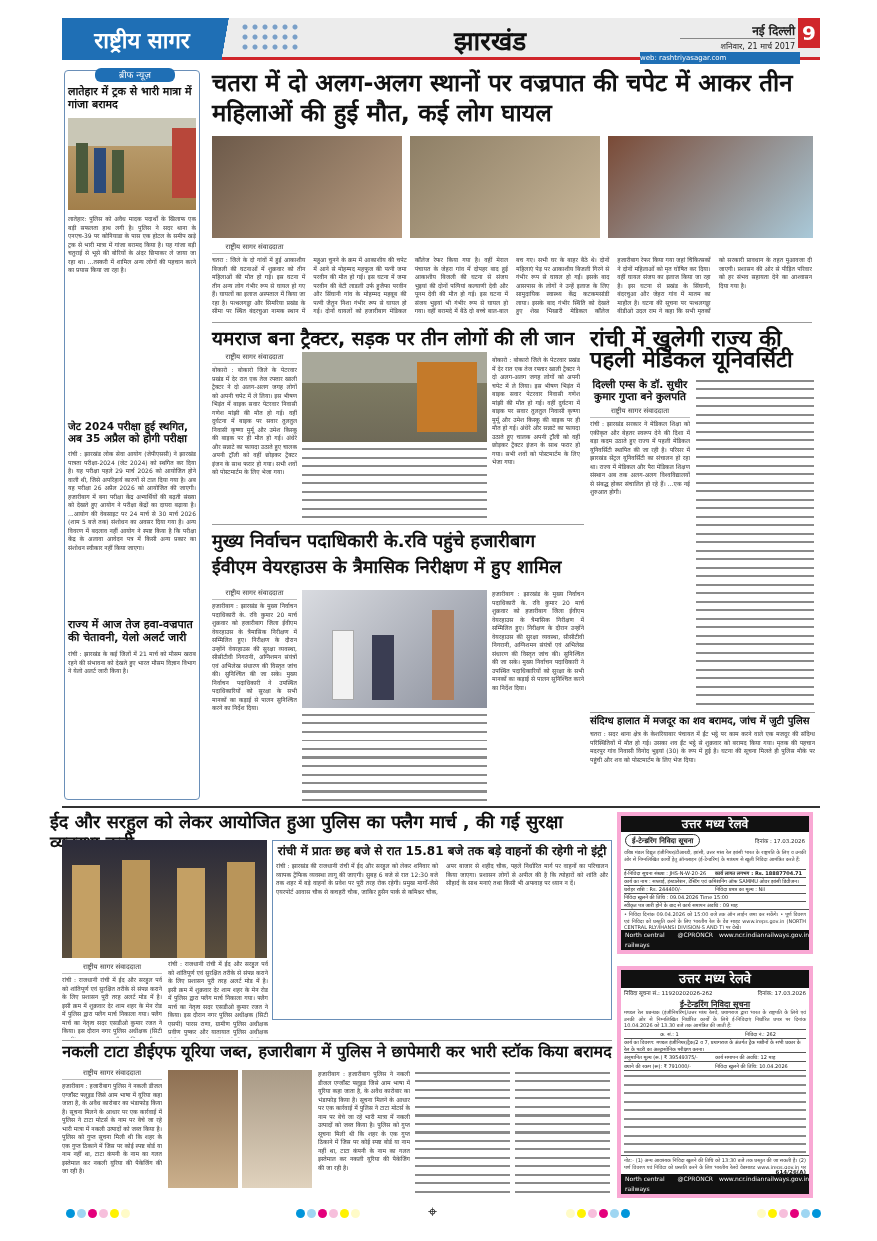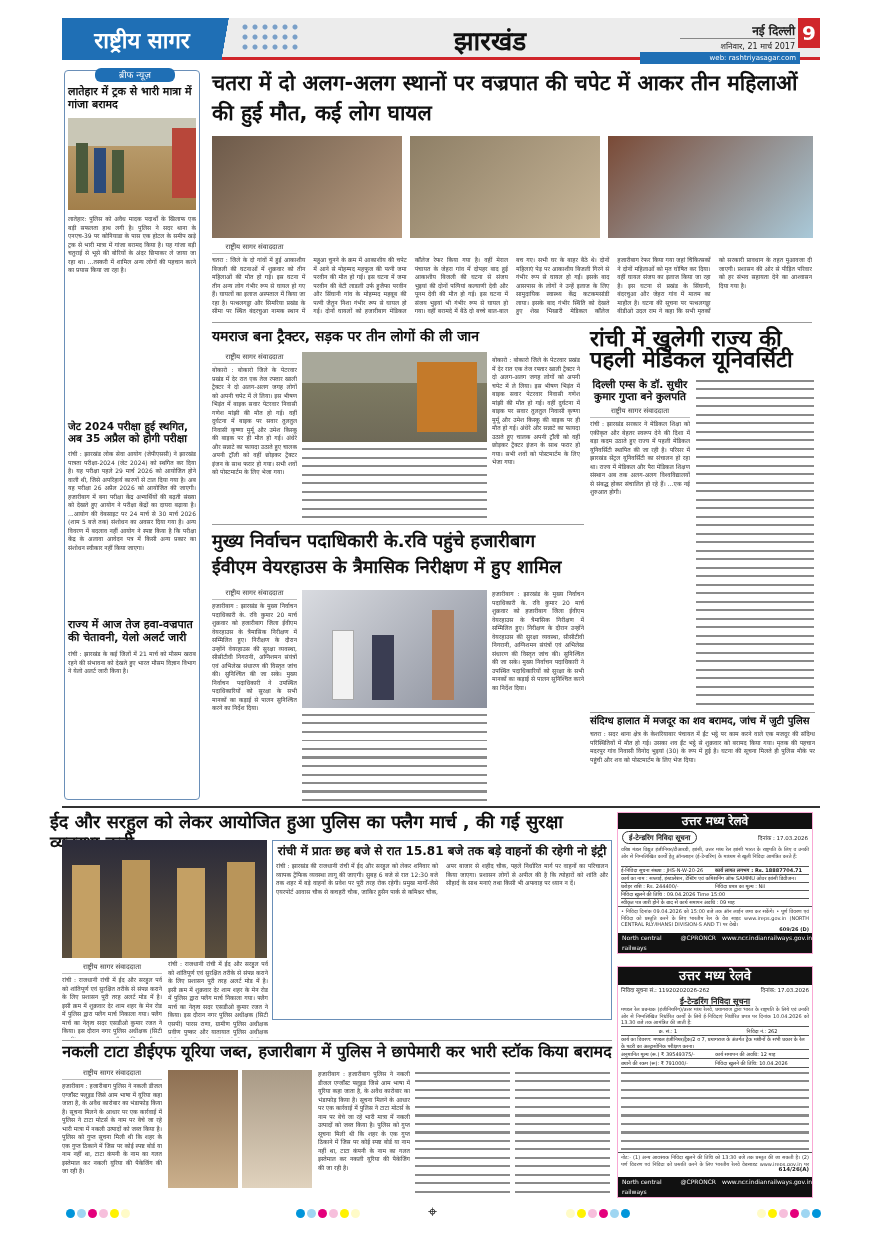--- a/index.html
+++ b/index.html
@@ -5,31 +5,31 @@
 *{box-sizing:border-box;margin:0;padding:0}
 body{width:877px;height:1241px;background:#fff;font-family:"DejaVu Sans",sans-serif;color:#222;position:relative;overflow:hidden}
 .abs{position:absolute}
 .mast{left:62px;top:18px;width:758px;height:42px;background:#ececec;border-bottom:3px solid #d0262b}
 .mast-logo{left:62px;top:18px;width:160px;height:42px;background:#1f6fb5;color:#fff;font-size:22px;font-weight:bold;display:flex;align-items:center;justify-content:center;font-family:"DejaVu Serif",serif}
 .mast-slant{left:215px;top:18px;width:20px;height:42px;background:linear-gradient(100deg,#1f6fb5 50%,transparent 51%)}
 .mast-dots{left:240px;top:22px;width:60px;height:32px;background:radial-gradient(circle,#7aa0c8 2px,transparent 3px) 0 0/10px 10px}
 .mast-sec{left:380px;top:22px;width:220px;text-align:center;font-size:26px;font-weight:bold;color:#111}
 .mast-city{left:705px;top:22px;width:90px;text-align:right;font-size:12px;font-weight:bold}
 .mast-date{left:680px;top:38px;width:115px;text-align:right;font-size:8px;border-top:1px solid #888;padding-top:1px}
-.mast-web{left:640px;top:52px;width:160px;height:12px;background:#1f6fb5;color:#fff;font-size:7px;text-align:right;padding-right:4px;line-height:12px}
+.mast-web{left:640px;top:52px;width:160px;height:12px;background:#1f6fb5;color:#fff;font-size:7px;padding-right:4px;line-height:12px}
 .mast-page{left:798px;top:18px;width:22px;height:30px;background:#d0262b;color:#fff;font-size:20px;font-weight:bold;text-align:center;line-height:30px}
 .brief-box{left:64px;top:70px;width:136px;height:730px;border:1px solid #6a8fb8;border-radius:4px}
 .brief-tag{left:95px;top:68px;width:80px;height:14px;background:#1f6fb5;color:#fff;font-size:9px;text-align:center;border-radius:6px;line-height:14px}
 .hl{font-weight:bold;color:#111;line-height:1.15}
 .txt{font-size:6px;line-height:8.5px;color:#333;text-align:justify;overflow:hidden}
 .txt-fill{background:repeating-linear-gradient(#fff 0 2px,#8a8a8a 2px 4px,#fff 4px 8.5px)}
 .photo{background:#8a7d6a;overflow:hidden}
 .byline{font-size:7px;text-align:center;color:#333;border-bottom:1px solid #bbb;padding-bottom:2px}
 .rule{background:#999}
-.ad{border:1px solid #f9a8d4;background:#fff}
+.ad{border:4px solid #f9a8d4;background:#fff}
 .ad-title{background:#111;color:#fff;text-align:center;font-weight:bold}
 .ad-sub{border:1px solid #333;border-radius:8px;text-align:center;font-weight:bold;background:#fff}
 .ad-foot{background:#111;color:#fff;font-size:6px;line-height:10px;padding-left:4px}
 .cmyk{display:flex;gap:2px}
 .cmyk span{width:9px;height:9px;border-radius:50%;display:inline-block}
 .reg-mark{font-size:16px;color:#222}
 </style>
 </head>
 <body>
 
@@ -51,30 +51,30 @@
   <div style="position:absolute;left:26px;top:30px;width:12px;height:45px;background:#2d4b7a"></div>
   <div style="position:absolute;left:44px;top:32px;width:12px;height:43px;background:#4b5a3c"></div>
   <div style="position:absolute;right:0;top:10px;width:24px;height:70px;background:#b8473a"></div>
 </div>
 <div class="abs txt" style="left:68px;top:215px;width:128px;height:190px">लातेहार: पुलिस को अवैध मादक पदार्थों के खिलाफ एक बड़ी सफलता हाथ लगी है। पुलिस ने सदर थाना के एनएच-39 पर कोनियाडा के पास एक होटल के समीप खड़े ट्रक से भारी मात्रा में गांजा बरामद किया है। यह गांजा बड़ी चतुराई से भूसे की बोरियों के अंदर छिपाकर ले जाया जा रहा था। ...तस्करी में शामिल अन्य लोगों की पहचान करने का प्रयास किया जा रहा है।</div>
 <div class="abs hl" style="left:68px;top:420px;width:128px;font-size:10.5px">जेट 2024 परीक्षा हुई स्थगित, अब 35 अप्रैल को होगी परीक्षा</div>
 <div class="abs txt" style="left:68px;top:450px;width:128px;height:170px">रांची : झारखंड लोक सेवा आयोग (जेपीएससी) ने झारखंड पात्रता परीक्षा-2024 (जेट 2024) को स्थगित कर दिया है। यह परीक्षा पहले 29 मार्च 2026 को आयोजित होने वाली थी, जिसे अपरिहार्य कारणों से टाल दिया गया है। अब यह परीक्षा 26 अप्रैल 2026 को आयोजित की जाएगी। हजारीबाग में बना परीक्षा केंद्र अभ्यर्थियों की बढ़ती संख्या को देखते हुए आयोग ने परीक्षा केंद्रों का दायरा बढ़ाया है। ...आयोग की वेबसाइट पर 24 मार्च से 30 मार्च 2026 (शाम 5 बजे तक) संशोधन का अवसर दिया गया है। अन्य विवरण में बदलाव नहीं आयोग ने स्पष्ट किया है कि परीक्षा केंद्र के अलावा आवेदन पत्र में किसी अन्य प्रकार का संशोधन स्वीकार नहीं किया जाएगा।</div>
 <div class="abs hl" style="left:68px;top:619px;width:128px;font-size:11px">राज्य में आज तेज हवा-वज्रपात की चेतावनी, येलो अलर्ट जारी</div>
 <div class="abs txt" style="left:68px;top:650px;width:128px;height:145px">रांची : झारखंड के कई जिलों में 21 मार्च को मौसम खराब रहने की संभावना को देखते हुए भारत मौसम विज्ञान विभाग ने येलो अलर्ट जारी किया है।</div>
 
-<div class="abs hl" style="left:212px;top:68px;width:600px;font-size:21px;line-height:30px">चतरा में दो अलग-अलग स्थानों पर वज्रपात की चपेट में आकर तीन महिलाओं की हुई मौत, कई लोग घायल</div>
+<div class="abs hl" style="left:212px;top:68px;width:600px;font-size:24px;line-height:30px">चतरा में दो अलग-अलग स्थानों पर वज्रपात की चपेट में आकर तीन महिलाओं की हुई मौत, कई लोग घायल</div>
 <div class="abs photo" style="left:212px;top:136px;width:190px;height:102px;background:linear-gradient(135deg,#6d5a4a,#b79b7f)"></div>
 <div class="abs photo" style="left:410px;top:136px;width:190px;height:102px;background:linear-gradient(135deg,#8e7f66,#c7b597)"></div>
 <div class="abs photo" style="left:608px;top:136px;width:205px;height:102px;background:linear-gradient(135deg,#7a4a36,#a9c9d9)"></div>
 <div class="abs byline" style="left:212px;top:242px;width:85px">राष्ट्रीय सागर संवाददाता</div>
 <div class="abs txt" style="left:212px;top:256px;width:600px;height:62px;column-count:6;column-gap:8px">चतरा : जिले के दो गांवों में हुई आकाशीय बिजली की घटनाओं में शुक्रवार को तीन महिलाओं की मौत हो गई। इस घटना में तीन अन्य लोग गंभीर रूप से घायल हो गए हैं। घायलों का इलाज अस्पताल में किया जा रहा है। पत्थलगड्डा और सिमरिया प्रखंड के सीमा पर स्थित बंदरचुआ नामक स्थान में महुआ चुनने के क्रम में आकाशीय की चपेट में आने से मोहम्मद महफूज की पत्नी जमा परवीन की मौत हो गई। इस घटना में जमा परवीन की बेटी लाडली उर्फ हुजैफा परवीन और सिंघानी गांव के मोहम्मद महबूब की पत्नी जैतुन निशा गंभीर रूप से घायल हो गई। दोनों घायलों को हजारीबाग मेडिकल कॉलेज रेफर किया गया है। वहीं मेराल पंचायत के जेहरा गांव में दोपहर बाद हुई आकाशीय बिजली की घटना से संजय भुइयां की दोनों पत्नियां कल्याणी देवी और पूनम देवी की मौत हो गई। इस घटना में संजय भुइयां भी गंभीर रूप से घायल हो गया। वहीं बरामदे में बैठे दो बच्चे बाल-बाल बच गए। सभी घर के बाहर बैठे थे। दोनों महिलाएं पेड़ पर आकाशीय बिजली गिरने से गंभीर रूप से घायल हो गईं। इसके बाद आसपास के लोगों ने उन्हें इलाज के लिए सामुदायिक स्वास्थ्य केंद्र कटकमसांडी लाया। इसके बाद गंभीर स्थिति को देखते हुए शेख भिखारी मेडिकल कॉलेज हजारीबाग रेफर किया गया जहां चिकित्सकों ने दोनों महिलाओं को मृत घोषित कर दिया। वहीं घायल संजय का इलाज किया जा रहा है। इस घटना से प्रखंड के सिंघानी, बंदरचुआ और जेहरा गांव में मातम का माहौल है। घटना की सूचना पर पत्थलगड्डा बीडीओ उदल राम ने कहा कि सभी मृतकों को सरकारी प्रावधान के तहत मुआवजा दी जाएगी। प्रशासन की ओर से पीड़ित परिवार को हर संभव सहायता देने का आश्वासन दिया गया है।</div>
 
 <div class="abs rule" style="left:212px;top:322px;width:600px;height:1px"></div>
 
-<div class="abs hl" style="left:212px;top:328px;width:370px;font-size:14px">यमराज बना ट्रैक्टर, सड़क पर तीन लोगों की ली जान</div>
+<div class="abs hl" style="left:212px;top:328px;width:370px;font-size:19px">यमराज बना ट्रैक्टर, सड़क पर तीन लोगों की ली जान</div>
 <div class="abs byline" style="left:212px;top:352px;width:85px">राष्ट्रीय सागर संवाददाता</div>
 <div class="abs photo" style="left:302px;top:352px;width:185px;height:90px;background:linear-gradient(#a8a89a 0 35%,#7d7a62 35%,#6f6a58 100%)">
   <div style="position:absolute;right:10px;top:10px;width:60px;height:70px;background:#c47a2a"></div>
 </div>
 <div class="abs txt" style="left:212px;top:366px;width:85px;height:155px">बोकारो : बोकारो जिले के पेटरवार प्रखंड में देर रात एक तेज रफ्तार खाली ट्रैक्टर ने दो अलग-अलग जगह लोगों को अपनी चपेट में ले लिया। इस भीषण भिड़ंत में बाइक सवार पेटरवार निवासी गणेश मांझी की मौत हो गई। वहीं दुर्घटना में बाइक पर सवार तुलतुल निवासी कृष्णा मुर्मू और उमेश किस्कू की बाइक पर ही मौत हो गई। अंधेरे और सन्नाटे का फायदा उठाते हुए चालक अपनी ट्रॉली को वहीं छोड़कर ट्रैक्टर इंजन के साथ फरार हो गया। सभी शवों को पोस्टमार्टम के लिए भेजा गया।</div>
 <div class="abs txt txt-fill" style="left:302px;top:446px;width:185px;height:75px"></div>
 <div class="abs txt" style="left:492px;top:356px;width:88px;height:165px">बोकारो : बोकारो जिले के पेटरवार प्रखंड में देर रात एक तेज रफ्तार खाली ट्रैक्टर ने दो अलग-अलग जगह लोगों को अपनी चपेट में ले लिया। इस भीषण भिड़ंत में बाइक सवार पेटरवार निवासी गणेश मांझी की मौत हो गई। वहीं दुर्घटना में बाइक पर सवार तुलतुल निवासी कृष्णा मुर्मू और उमेश किस्कू की बाइक पर ही मौत हो गई। अंधेरे और सन्नाटे का फायदा उठाते हुए चालक अपनी ट्रॉली को वहीं छोड़कर ट्रैक्टर इंजन के साथ फरार हो गया। सभी शवों को पोस्टमार्टम के लिए भेजा गया।</div>
 
 <div class="abs hl" style="left:590px;top:328px;width:225px;font-size:22px;line-height:21px">रांची में खुलेगी राज्य की पहली मेडिकल यूनिवर्सिटी</div>
 <div class="abs hl" style="left:590px;top:378px;width:100px;font-size:10.5px;text-align:center">दिल्ली एम्स के डॉ. सुधीर कुमार गुप्ता बने कुलपति</div>

